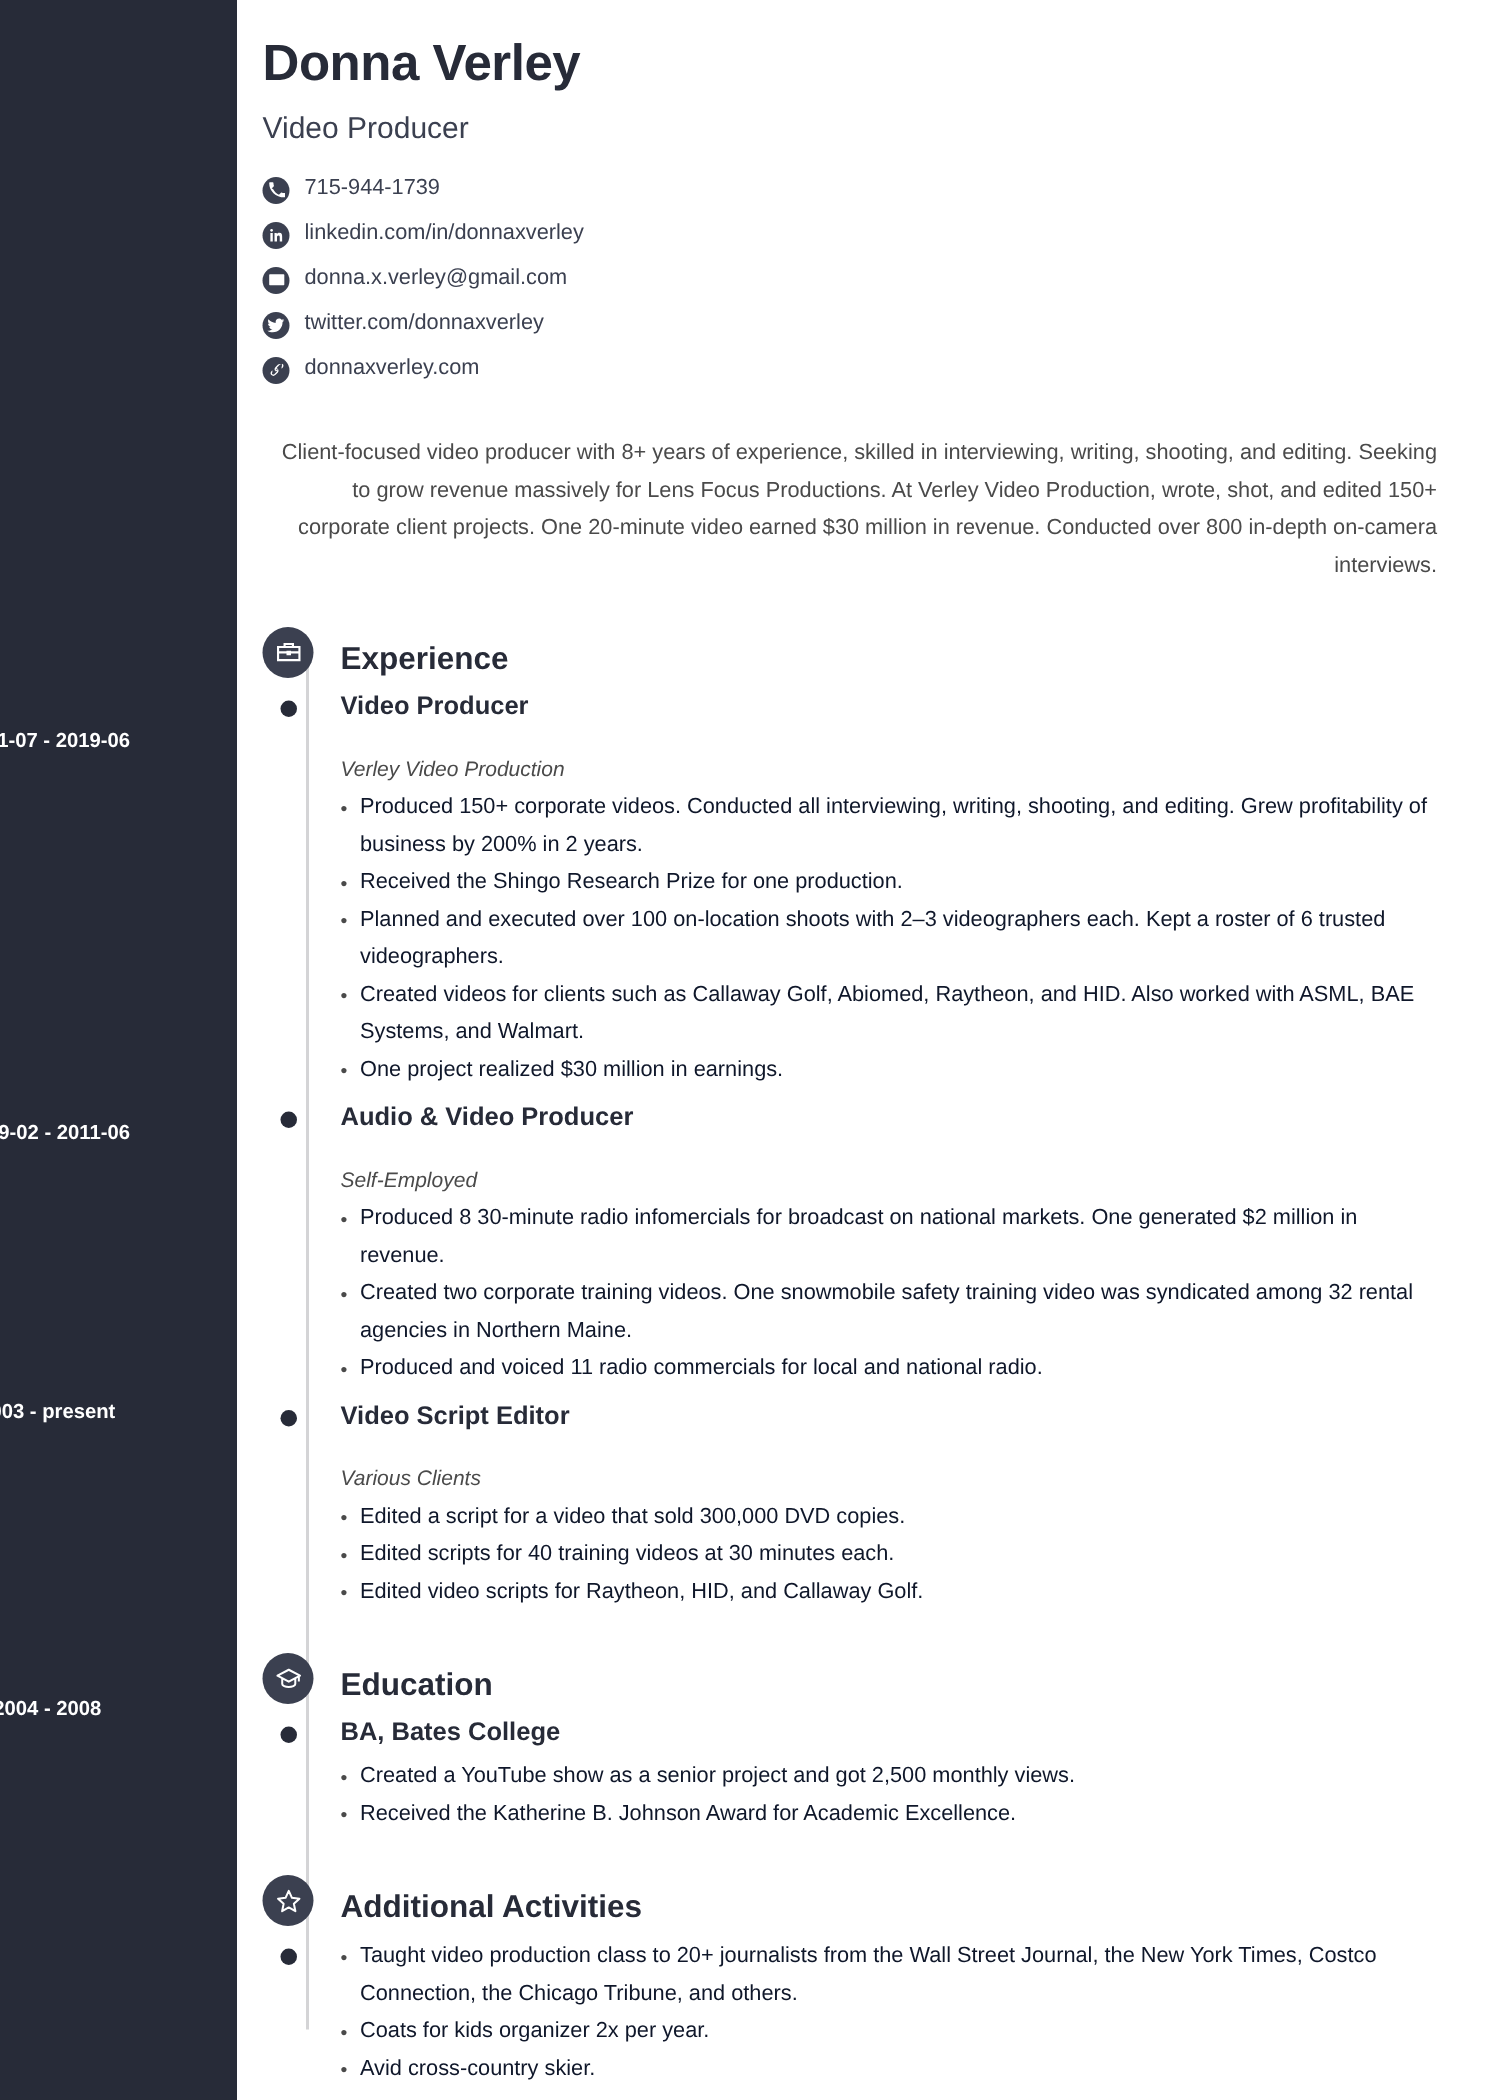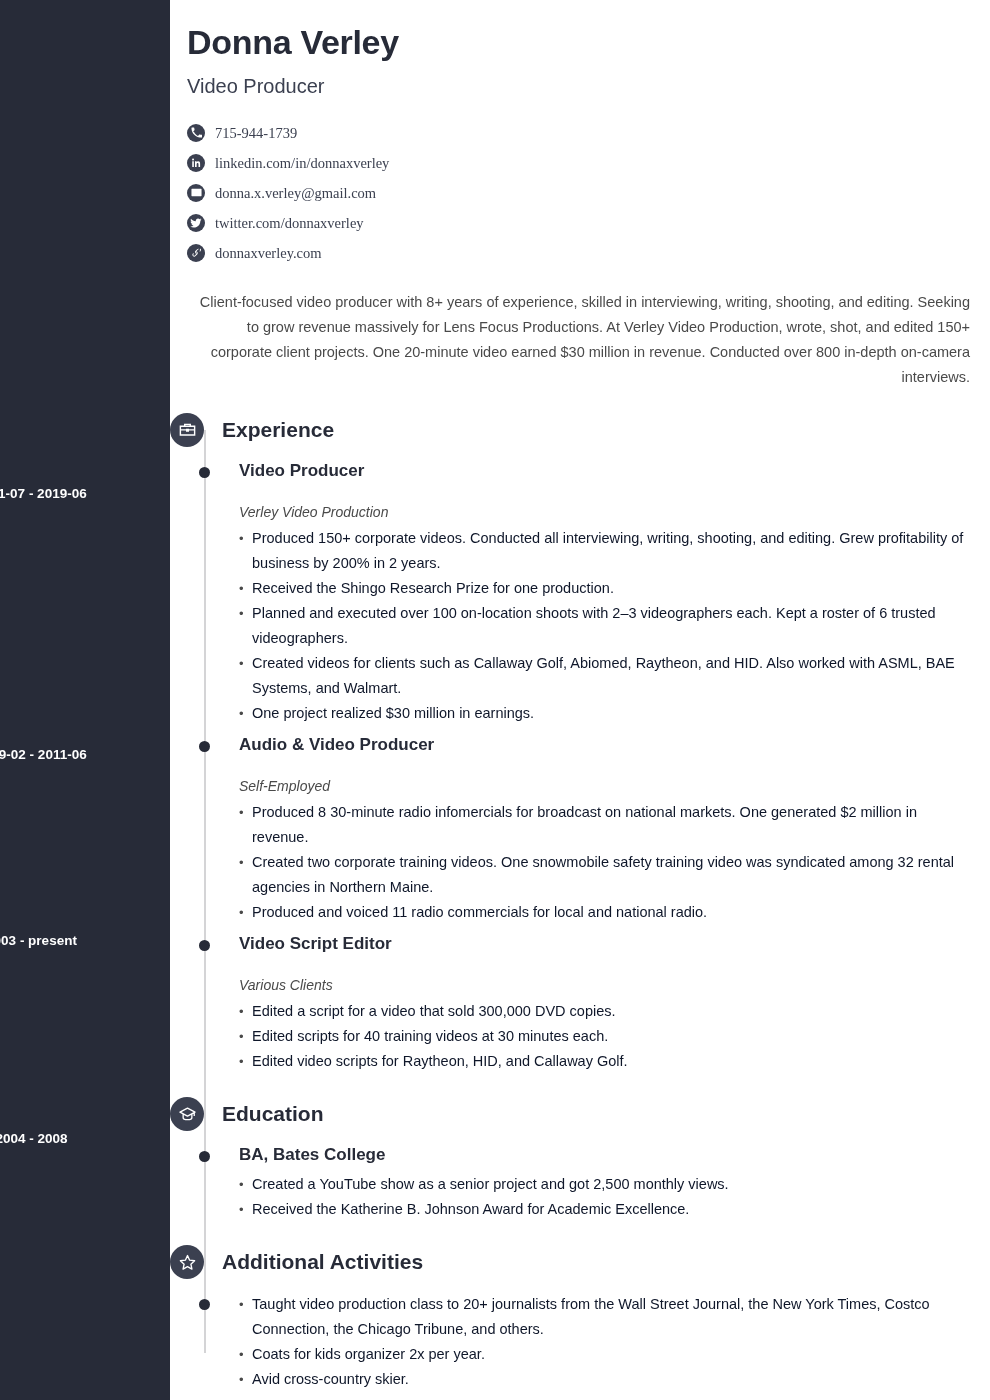--- a/index.html
+++ b/index.html
@@ -17,21 +17,21 @@
   }
   .sidebar {
     position: absolute;
     left: 0; top: 0;
     width: 170px;
     height: 1400px;
     background: #272b38;
   }
   .content {
     position: absolute;
-    left: 170px; top: 0;
+    left: 158px; top: 0;
     width: 820px;
     height: 1400px;
     background: #ffffff;
   }
   
   .header { padding: 22px 18px 0 17px; }
   .name {
     font-size: 34px;
     font-weight: bold;
     color: #272b38;
@@ -41,23 +41,22 @@
   .job-title {
     font-size: 20px;
     color: #3b4050;
     margin-top: 12px;
     font-weight: normal;
   }
   
   .contact { margin-top: 20px; padding-left: 17px; }
   .contact-row {
     display: flex;
-    align-items: center;
+    align-items: flex-start;
     height: 30px;
-    font-family: Liberation Serif, serif;
   }
   .cicon {
     width: 18px; height: 18px;
     border-radius: 50%;
     background: #3b4050;
     display: inline-flex;
     align-items: center;
     justify-content: center;
     flex: 0 0 18px;
     margin-right: 10px;
@@ -83,21 +82,22 @@
     left: 204px;
     top: 418px;
     width: 2px;
     height: 915px;
     background: #d4d4d6;
     z-index: 0;
   }
   .section { position: relative; margin-top: 18px; }
   .section-head {
     display: flex;
-    align-items: center;
+    align-items: flex-end;
+    padding-left: 17px;
     position: relative;
     z-index: 2;
     height: 44px;
   }
   .sec-badge {
     width: 34px; height: 34px;
     border-radius: 50%;
     background: #3b4050;
     display: inline-flex;
     align-items: center;

